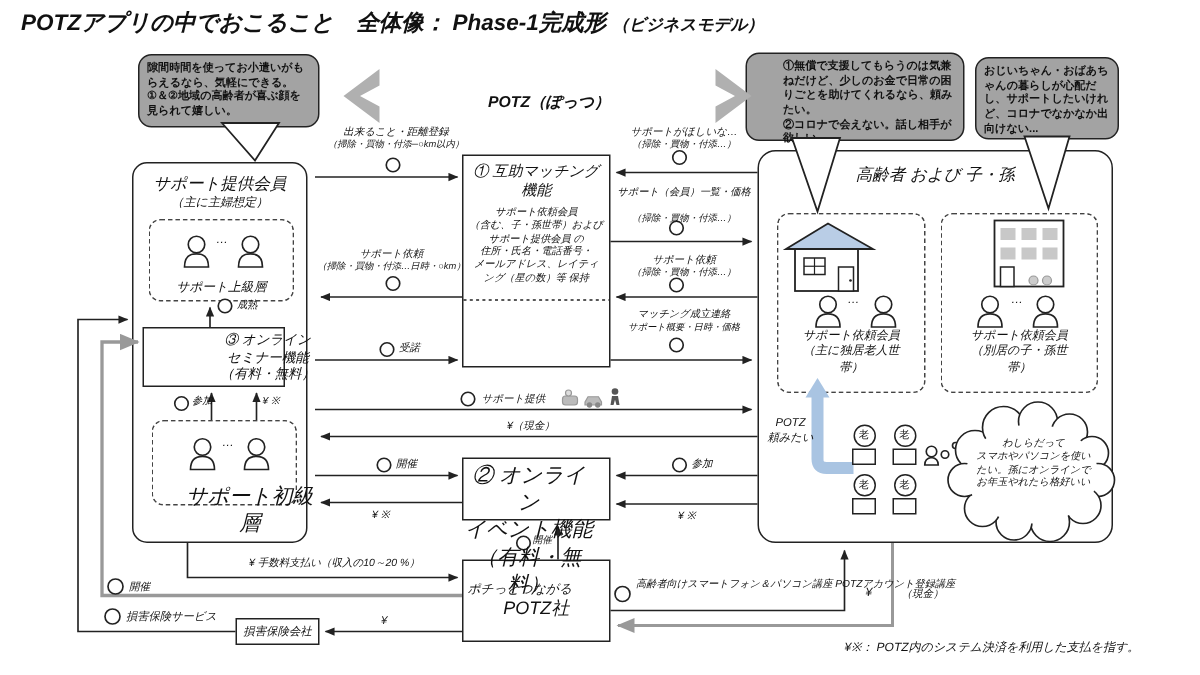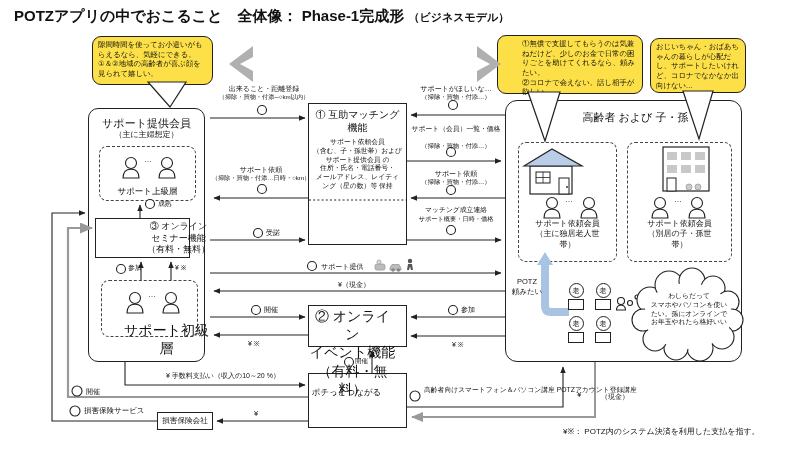--- a/index.html
+++ b/index.html
@@ -1,23 +1,23 @@
 <!DOCTYPE html>
 <html><head>
 <meta charset="utf-8">
 <style>
   html,body{margin:0;padding:0;background:#fff;}
   #stage{position:relative;width:800px;height:450px;background:#fff;
          font-family:"Liberation Sans",sans-serif;color:#111;overflow:hidden;}
   .box{position:absolute;border:1.4px solid #222;background:#fff;box-sizing:border-box;}
   .rbox{border-radius:10px;}
   .dashedbox{position:absolute;border:1.2px dashed #444;border-radius:8px;background:transparent;box-sizing:border-box;}
-  .bubble{position:absolute;border:1.3px solid #222;border-radius:9px;background:#fde047;
-          box-sizing:border-box;padding:3px 5px;line-height:1.3;white-space:pre-line;}
-  .lbl{position:absolute;white-space:pre-line;line-height:1.3;color:#111;}
+  .bubble{position:absolute;border:1.3px solid #222;border-radius:9px;background:#a3a3a3;
+          box-sizing:border-box;padding:3px 5px;line-height:1.3;white-space:pre-line;font-weight:bold;}
+  .lbl{position:absolute;white-space:pre-line;line-height:1.3;color:#111;font-style:italic;}
   .c{text-align:center;}
   .b{font-weight:bold;}
   .red{color:#e8380d;}
   svg.overlay{position:absolute;left:0;top:0;pointer-events:none;}
   .oldp{position:absolute;width:20px;display:flex;flex-direction:column;align-items:center;}
   .oldhead{width:13px;height:13px;border:1.1px solid #222;border-radius:50%;font-size:7px;
            line-height:13px;text-align:center;background:#fff;}
   .oldbody{width:14px;height:9px;border:1.1px solid #222;background:#fff;margin-top:1px;}
   .nowrap{white-space:nowrap;}
 </style>
@@ -237,20 +237,21 @@
         <circle cx="393" cy="270" r="1.8" fill="#888"></circle>
           <circle cx="398.5" cy="270" r="1.8" fill="#888"></circle>
       </g>
       <g fill="#555">
         <circle cx="410" cy="261" r="2.2"></circle>
         <path d="M408,264 L412,264 L413,270 L411,270 L410,266.5 L409,270 L407,270 Z"></path>
       </g>
     </g>
   </svg>
 
+  <div class="lbl b c" style="left:252px;top:62px;width:228px;font-size:10.5px;">POTZ（ぽっつ）</div>
 
   <div class="lbl c" style="left:88px;top:116px;width:117px;font-size:11px;">サポート提供会員</div>
   <div class="lbl c" style="left:88px;top:130px;width:117px;font-size:8px;">（主に主婦想定）</div>
   <div class="lbl c" style="left:99px;top:186px;width:97px;font-size:8.5px;">サポート上級層</div>
   <div class="lbl c" style="left:141px;top:155px;width:14px;font-size:8px;">…</div>
   <div class="lbl" style="left:158px;top:200px;font-size:6.8px;">成熟</div>
   <div class="lbl c" style="left:95px;top:221px;width:95px;font-size:9px;padding-left:36px;">③ オンライン
 セミナー機能
 （有料・無料）</div>
   <div class="lbl" style="left:128px;top:264px;font-size:6.8px;">参加</div>
@@ -264,22 +265,23 @@
 （含む、子・孫世帯）および
 サポート提供会員 の
 住所・氏名・電話番号・
 メールアドレス、レイティ
 ング（星の数）等 保持</div>
 
   <div class="lbl c" style="left:308px;top:307px;width:89px;font-size:14px;">② オンライン
 イベント機能
 （有料・無料）</div>
   <div class="lbl c" style="left:308px;top:387px;width:77px;font-size:8.5px;">ポチっとつながる</div>
-
-  <div class="lbl c" style="left:505px;top:110px;width:237px;font-size:11px;padding-left:12px;">高齢者 および 子・孫</div>
+  <div class="lbl c b" style="left:308px;top:398px;width:99px;font-size:12px;font-weight:normal;">POTZ社</div>
+
+  <div class="lbl c" style="left:505px;top:110px;width:237px;font-size:11px;">高齢者 および 子・孫</div>
   <div class="lbl c" style="left:518px;top:219px;width:99px;font-size:8px;">サポート依頼会員
 （主に独居老人世
 帯）</div>
   <div class="lbl c" style="left:562px;top:195px;width:14px;font-size:8px;">…</div>
   <div class="lbl c" style="left:627px;top:219px;width:105px;font-size:8px;">サポート依頼会員
 （別居の子・孫世
 帯）</div>
   <div class="lbl c" style="left:671px;top:195px;width:14px;font-size:8px;">…</div>
   <div class="lbl c" style="left:504px;top:277px;width:46px;font-size:7.5px;">POTZ
 頼みたい</div>

